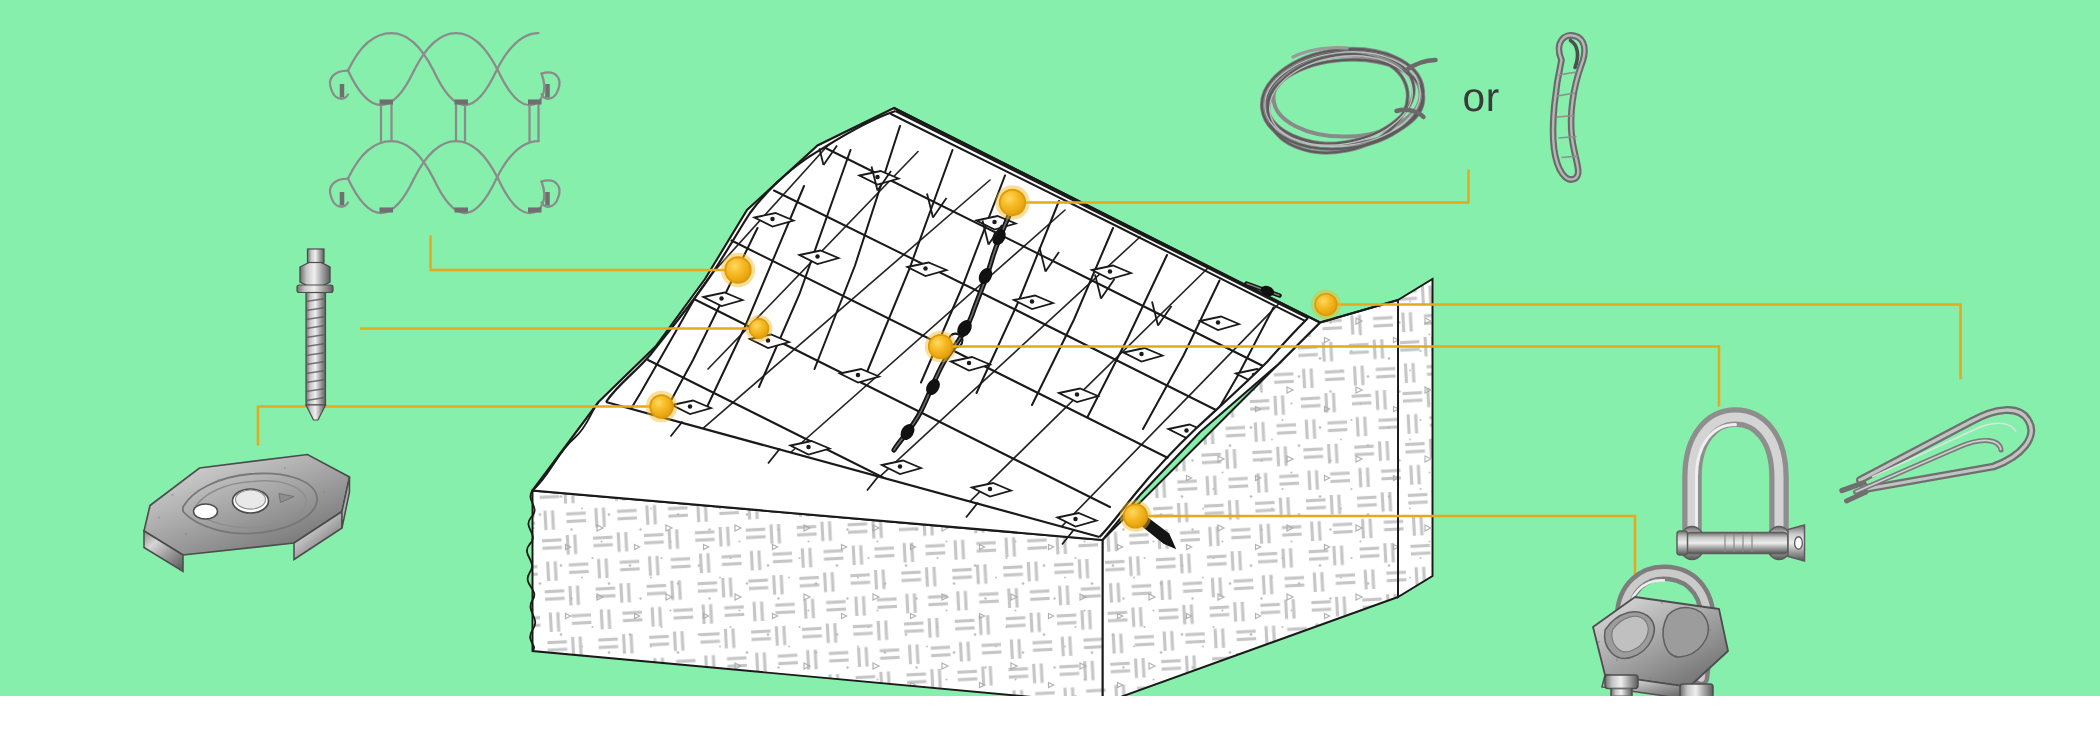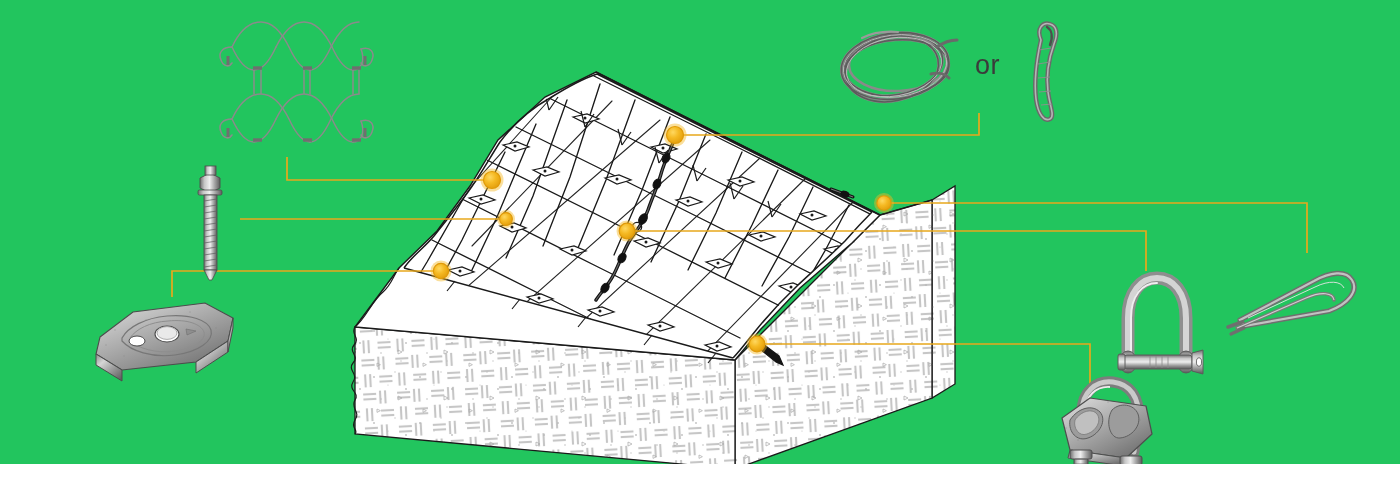--- a/index.html
+++ b/index.html
@@ -8,21 +8,21 @@
     padding: 0;
     background: #ffffff;
   }
   body {
     font-family: "Liberation Sans", sans-serif;
   }
   #stage {
     position: relative;
     width: 1400px;
     height: 464px;
-    background: #22c55e;
+    background: #86efac;
     overflow: hidden;
   }
   #scene {
     position: absolute;
     left: 0; top: 0;
     width: 1400px;
     height: 500px;
   }
   .or-label {
     position: absolute;

